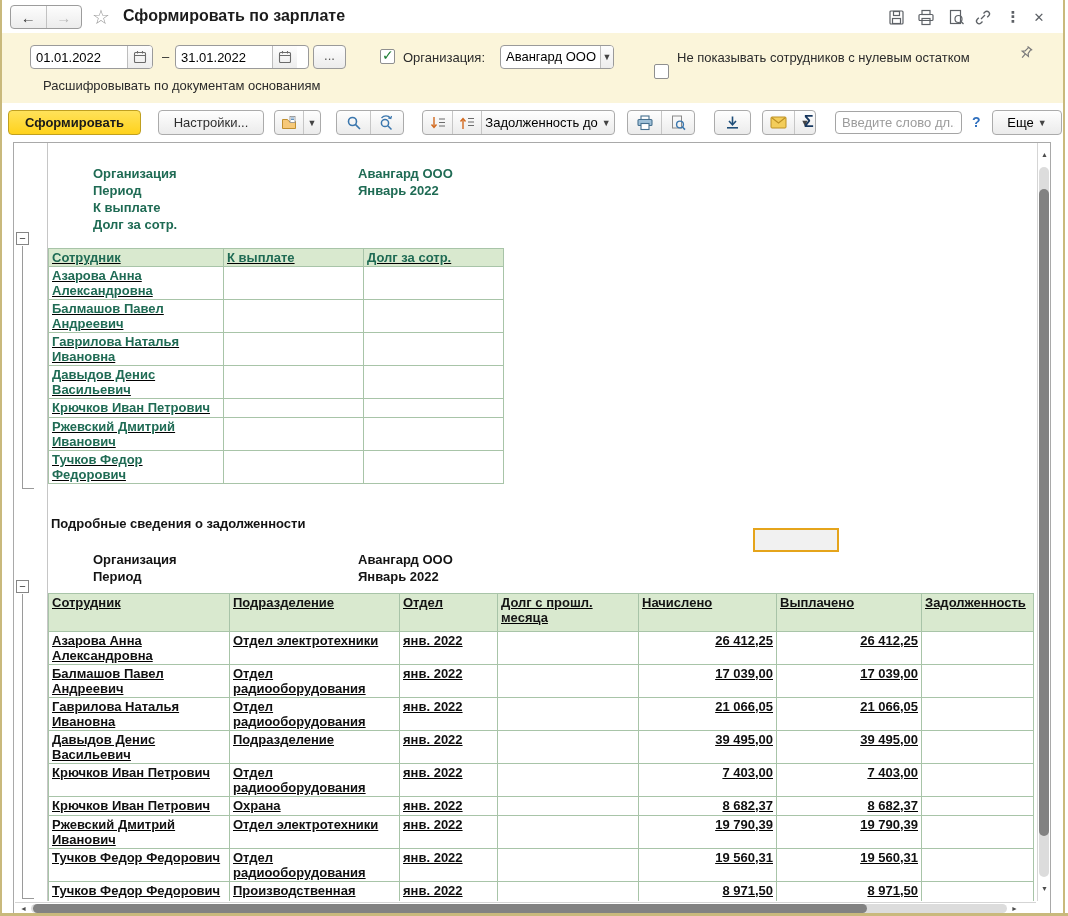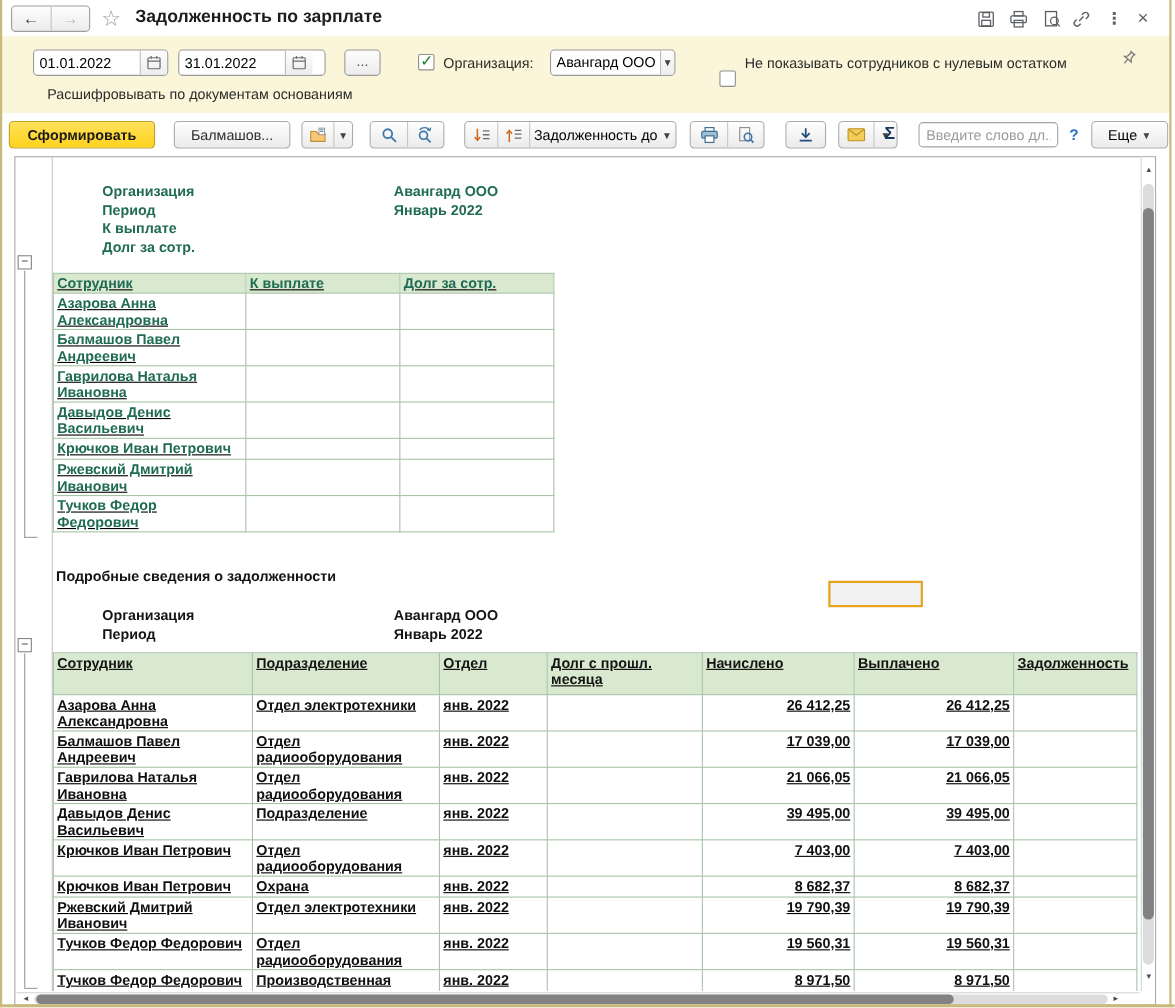--- a/index.html
+++ b/index.html
@@ -86,21 +86,21 @@
 <div class="abs titlebar">
   <div class="abs navgrp">
     <div class="seg nav-back">
         <span>←</span>
       </div>
     <div class="seg nav-fwd">
         <span>→</span>
       </div>
   </div>
   <span class="abs star">☆</span>
-  <span class="abs page-title">Задолженность по зарплате</span>
+  <span class="abs page-title">Сформировать по зарплате</span>
 
   <span class="abs winbtn" style="left:885px">
     <svg class="ico" width="17" height="17" viewBox="0 0 17 17">
         <g fill="none" stroke="#5d6166" stroke-width="1.2">
           <rect x="2" y="2" width="13" height="13" rx="1"></rect>
           <rect x="5.5" y="2.5" width="6" height="4"></rect>
           <rect x="4.5" y="9.5" width="8" height="5"></rect>
         </g>
       </svg>
   </span>
@@ -147,21 +147,21 @@
           <g fill="none" stroke="#6b6b6b" stroke-width="1.1">
             <rect x="1.5" y="2.5" width="11" height="10" rx="1"></rect>
             <line x1="1.5" y1="5.5" x2="12.5" y2="5.5"></line>
             <line x1="4.5" y1="1" x2="4.5" y2="3.5"></line>
             <line x1="9.5" y1="1" x2="9.5" y2="3.5"></line>
           </g>
         </svg>
     </span>
   </div>
   <span class="abs lbl" style="left:160px;top:16px">–</span>
-  <div class="abs fld" style="left:160px;top:12px;width:134px">
+  <div class="abs fld" style="left:173px;top:12px;width:134px">
     <input value="31.01.2022" style="">
     <span class="calseg">
       <svg class="ico" width="14" height="14" viewBox="0 0 14 14">
           <g fill="none" stroke="#6b6b6b" stroke-width="1.1">
             <rect x="1.5" y="2.5" width="11" height="10" rx="1"></rect>
             <line x1="1.5" y1="5.5" x2="12.5" y2="5.5"></line>
             <line x1="4.5" y1="1" x2="4.5" y2="3.5"></line>
             <line x1="9.5" y1="1" x2="9.5" y2="3.5"></line>
           </g>
         </svg>
@@ -192,21 +192,21 @@
         </g>
       </svg>
   </span>
 
   <div class="abs cb" style="left:18px;top:44px"></div>
   <span class="abs lbl" style="left:41px;top:45px">Расшифровывать по документам основаниям</span>
 </div>
 
 <div class="abs toolbar">
   <div class="abs btn btn-yellow" style="left:6px;top:7px;width:133px">Сформировать</div>
-  <div class="abs btn" style="left:156px;top:7px;width:106px">Балмашов...</div>
+  <div class="abs btn" style="left:156px;top:7px;width:106px">Настройки...</div>
 
   <div class="abs grp" style="left:272px;top:7px">
     <span class="seg" style="width:28px">
       <svg class="ico" width="16" height="16" viewBox="0 0 16 16">
           <g>
             <path d="M1.5 4.5 h5 l1.5 2 h6.5 v7 h-13 z" fill="#f6c878" stroke="#c08f2f"></path>
             <rect x="9" y="1.5" width="5" height="6" fill="#fff" stroke="#8a8a8a" stroke-width="0.8"></rect>
             <line x1="10" y1="3" x2="13" y2="3" stroke="#3a76ad" stroke-width="0.8"></line>
             <line x1="10" y1="4.5" x2="13" y2="4.5" stroke="#3a76ad" stroke-width="0.8"></line>
           </g>

